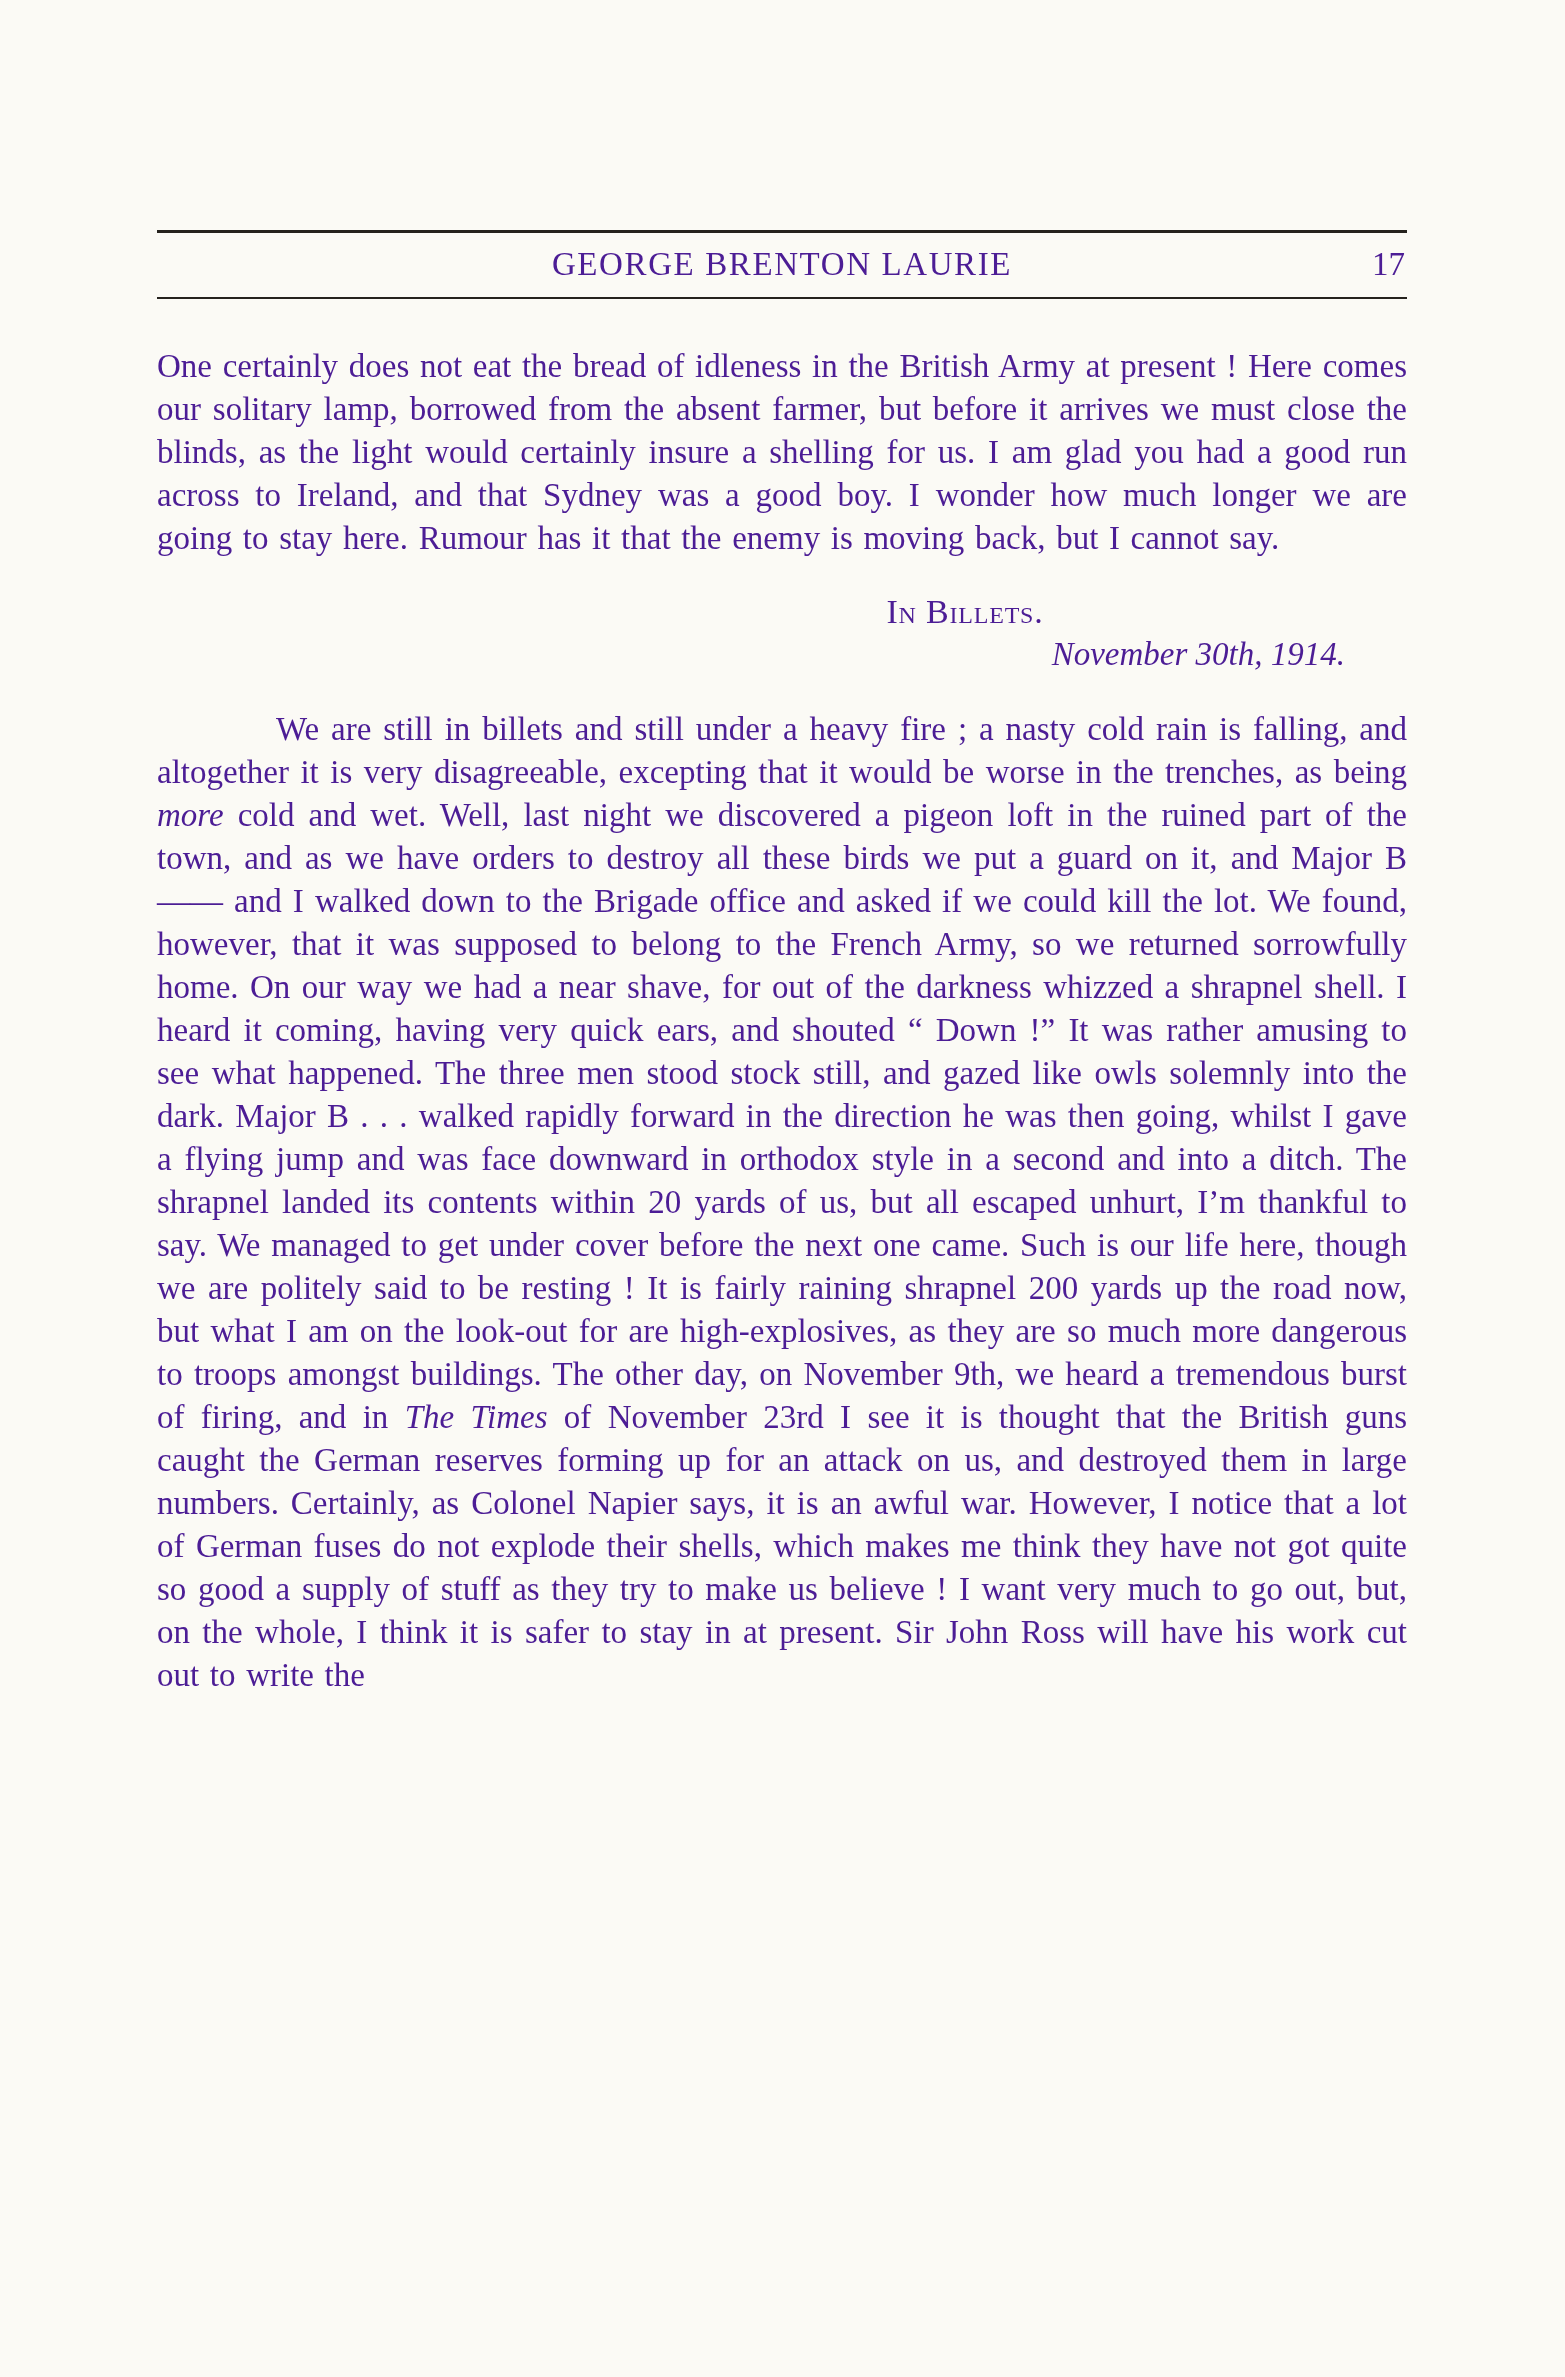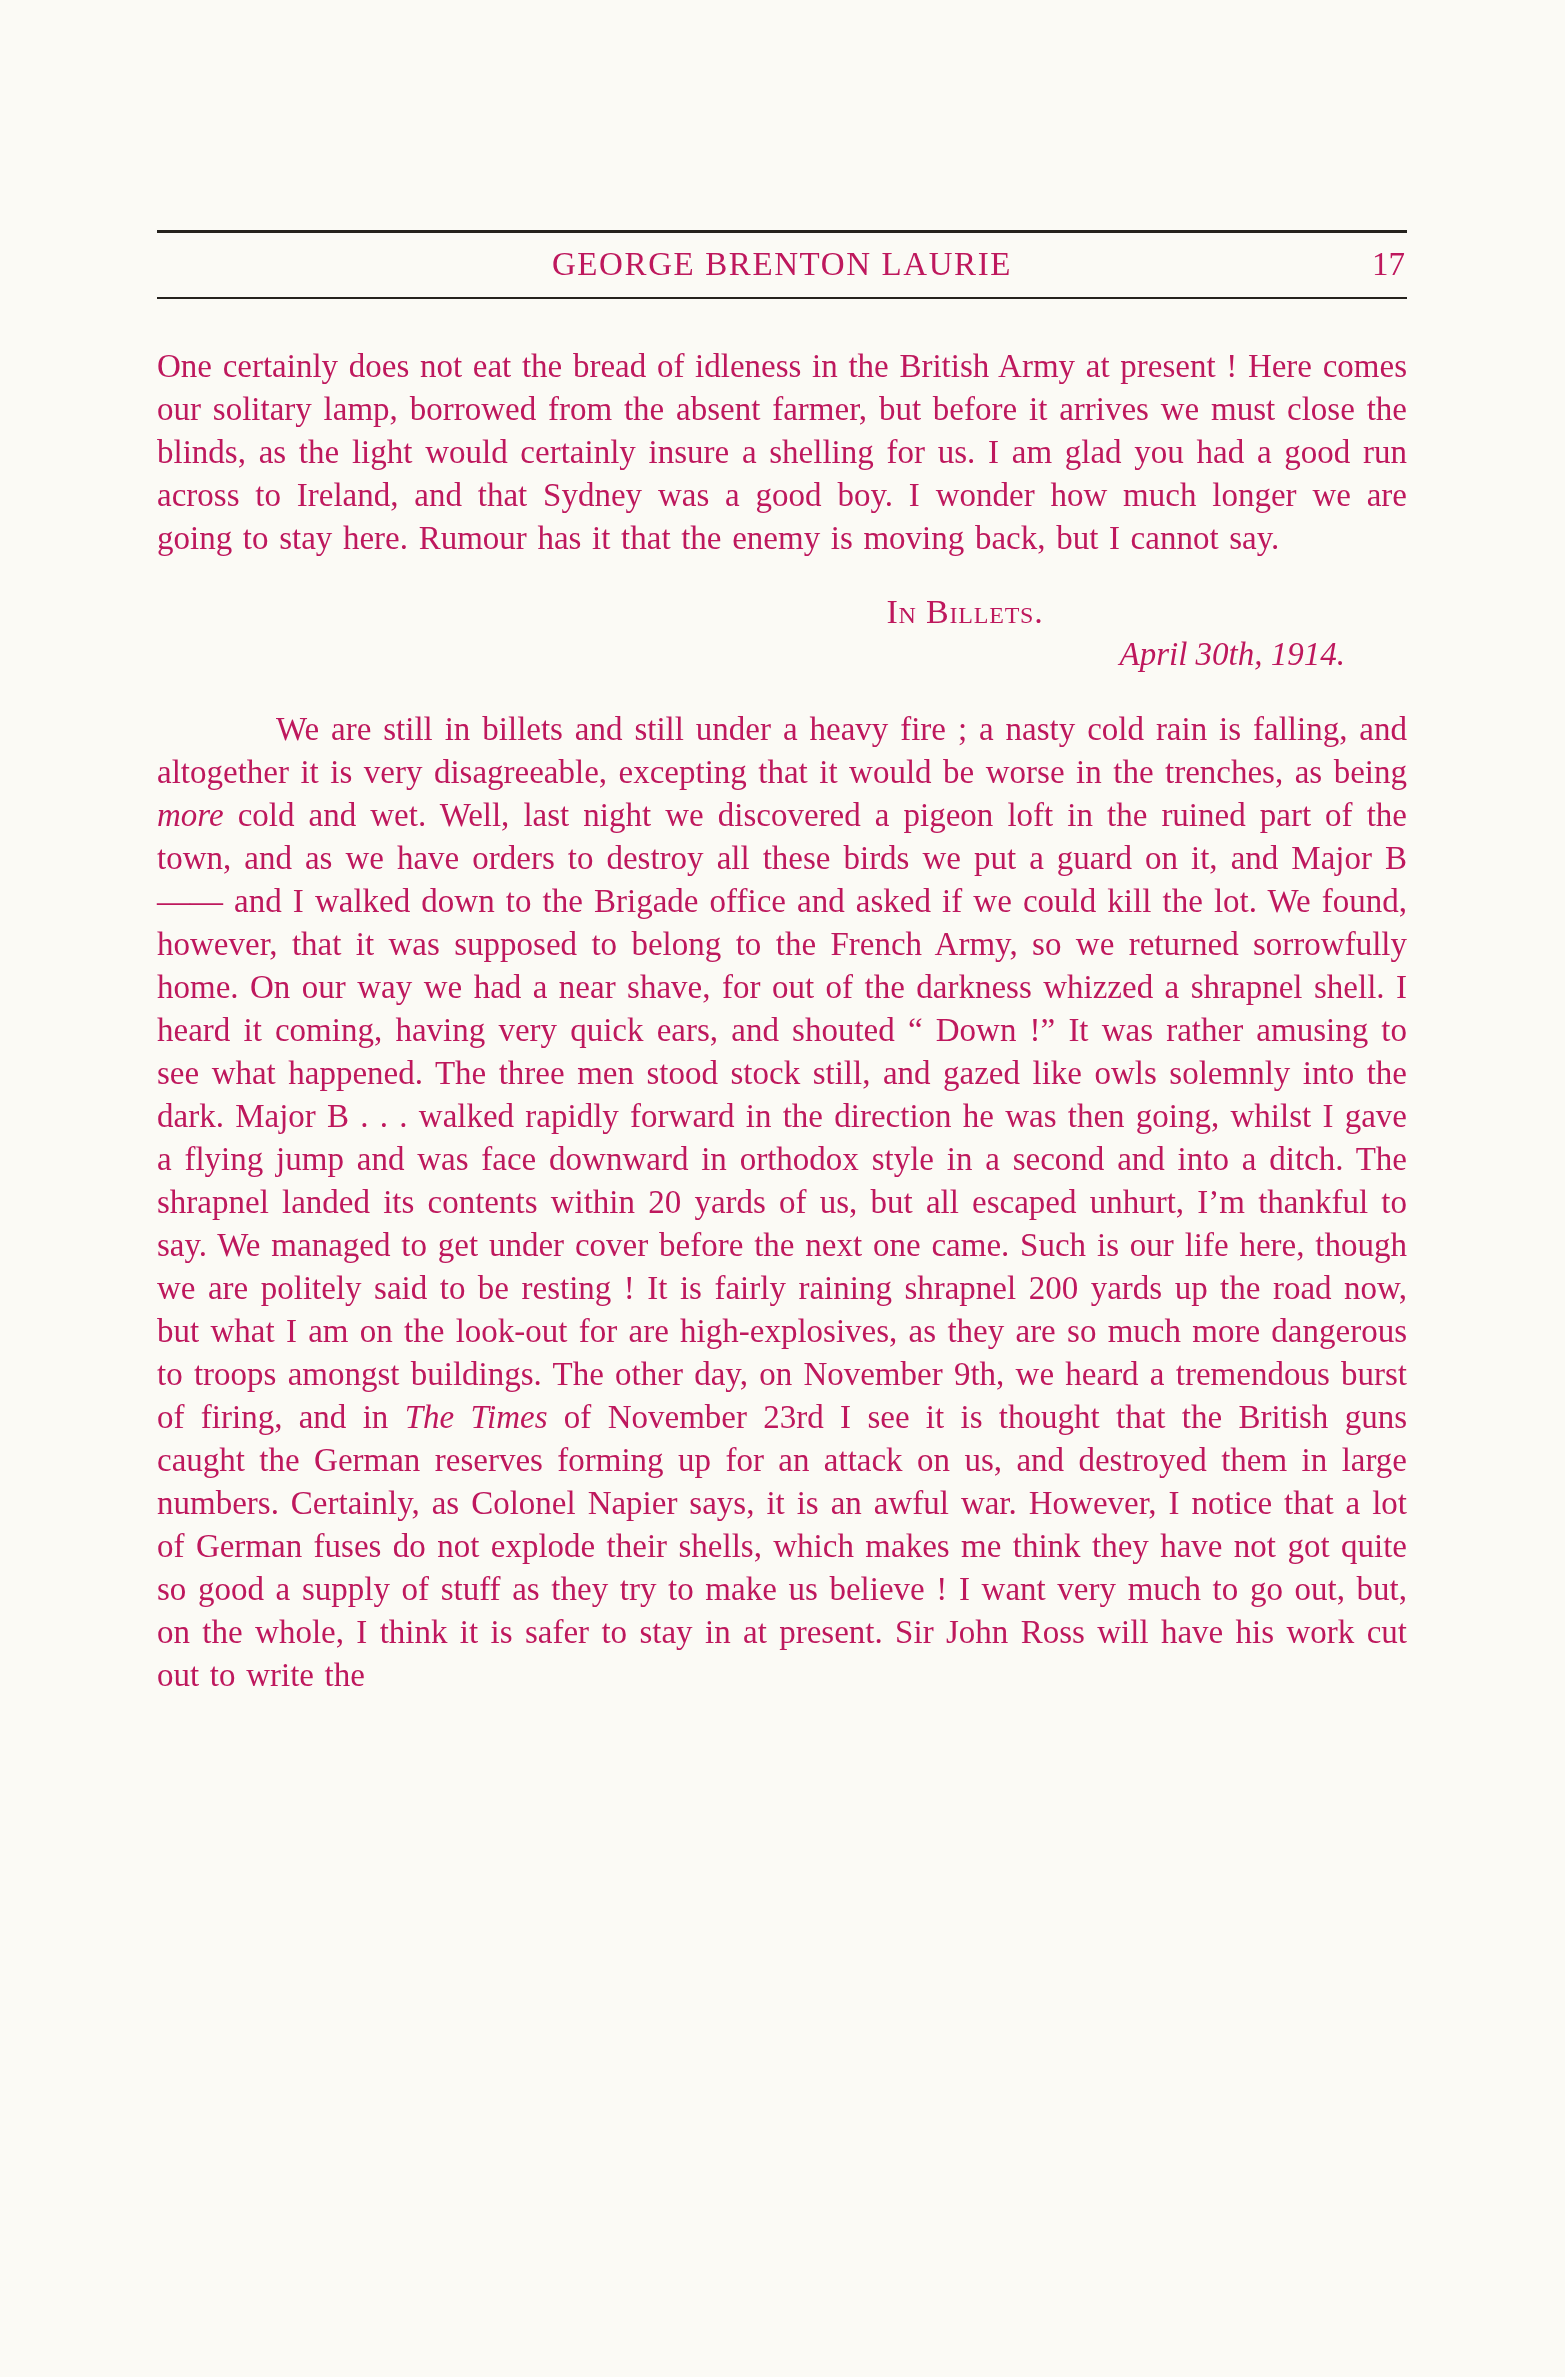--- a/index.html
+++ b/index.html
@@ -4,21 +4,21 @@
 <style>
   html, body { margin: 0; padding: 0; }
   body { background: #f6f4ee; }
 
   .page {
     position: relative;
     width: 1565px;
     height: 2377px;
     background: #fbfaf5;
     font-family: "Liberation Serif", "DejaVu Serif", serif;
-    color: #be185d;
+    color: #4c1d95;
     overflow: hidden;
   }
 
   .content {
     position: absolute;
     left: 157px;
     top: 230px;
     width: 1250px;
   }
 
@@ -85,19 +85,19 @@
       <span>GEORGE BRENTON LAURIE</span>
       <span class="page-num">17</span>
     </div>
 
     <div class="rule lower"></div>
 
     <p class="body-text para1">One certainly does not eat the bread of idleness in the British Army at present !  Here comes our solitary lamp, borrowed from the absent farmer, but before it arrives we must close the blinds, as the light would certainly insure a shelling for us.  I am glad you had a good run across to Ireland, and that Sydney was a good boy.  I wonder how much longer we are going to stay here.  Rumour has it that the enemy is moving back, but I cannot say.</p>
 
     <div class="section-heading">In Billets.</div>
 
-    <div class="dateline">April 30th, 1914.</div>
+    <div class="dateline">November 30th, 1914.</div>
 
     <p class="body-text para2"><span>We are still in billets and still under a heavy fire ; a nasty cold rain is falling, and altogether it is very disagreeable, excepting that it would be worse in the trenches, as being </span><span class="em">more</span><span> cold and wet. Well, last night we discovered a pigeon loft in the ruined part of the town, and as we have orders to destroy all these birds we put a guard on it, and Major B—— and I walked down to the Brigade office and asked if we could kill the lot.  We found, however, that it was supposed to belong to the French Army, so we returned sorrowfully home.  On our way we had a near shave, for out of the darkness whizzed a shrapnel shell.  I heard it coming, having very quick ears, and shouted “ Down !”  It was rather amusing to see what happened. The three men stood stock still, and gazed like owls solemnly into the dark.  Major B . . . walked rapidly forward in the direction he was then going, whilst I gave a flying jump and was face downward in orthodox style in a second and into a ditch.  The shrapnel landed its contents within 20 yards of us, but all escaped unhurt, I’m thankful to say.  We managed to get under cover before the next one came. Such is our life here, though we are politely said to be resting !  It is fairly raining shrapnel 200 yards up the road now, but what I am on the look-out for are high-explosives, as they are so much more dangerous to troops amongst buildings.  The other day, on November 9th, we heard a tremendous burst of firing, and in </span><span class="em">The Times</span><span> of November 23rd I see it is thought that the British guns caught the German reserves forming up for an attack on us, and destroyed them in large numbers.  Certainly, as Colonel Napier says, it is an awful war.  However, I notice that a lot of German fuses do not explode their shells, which makes me think they have not got quite so good a supply of stuff as they try to make us believe !  I want very much to go out, but, on the whole, I think it is safer to stay in at present.  Sir John Ross will have his work cut out to write the</span></p>
 
   </div>
 </div>
 
 
 </body></html>

